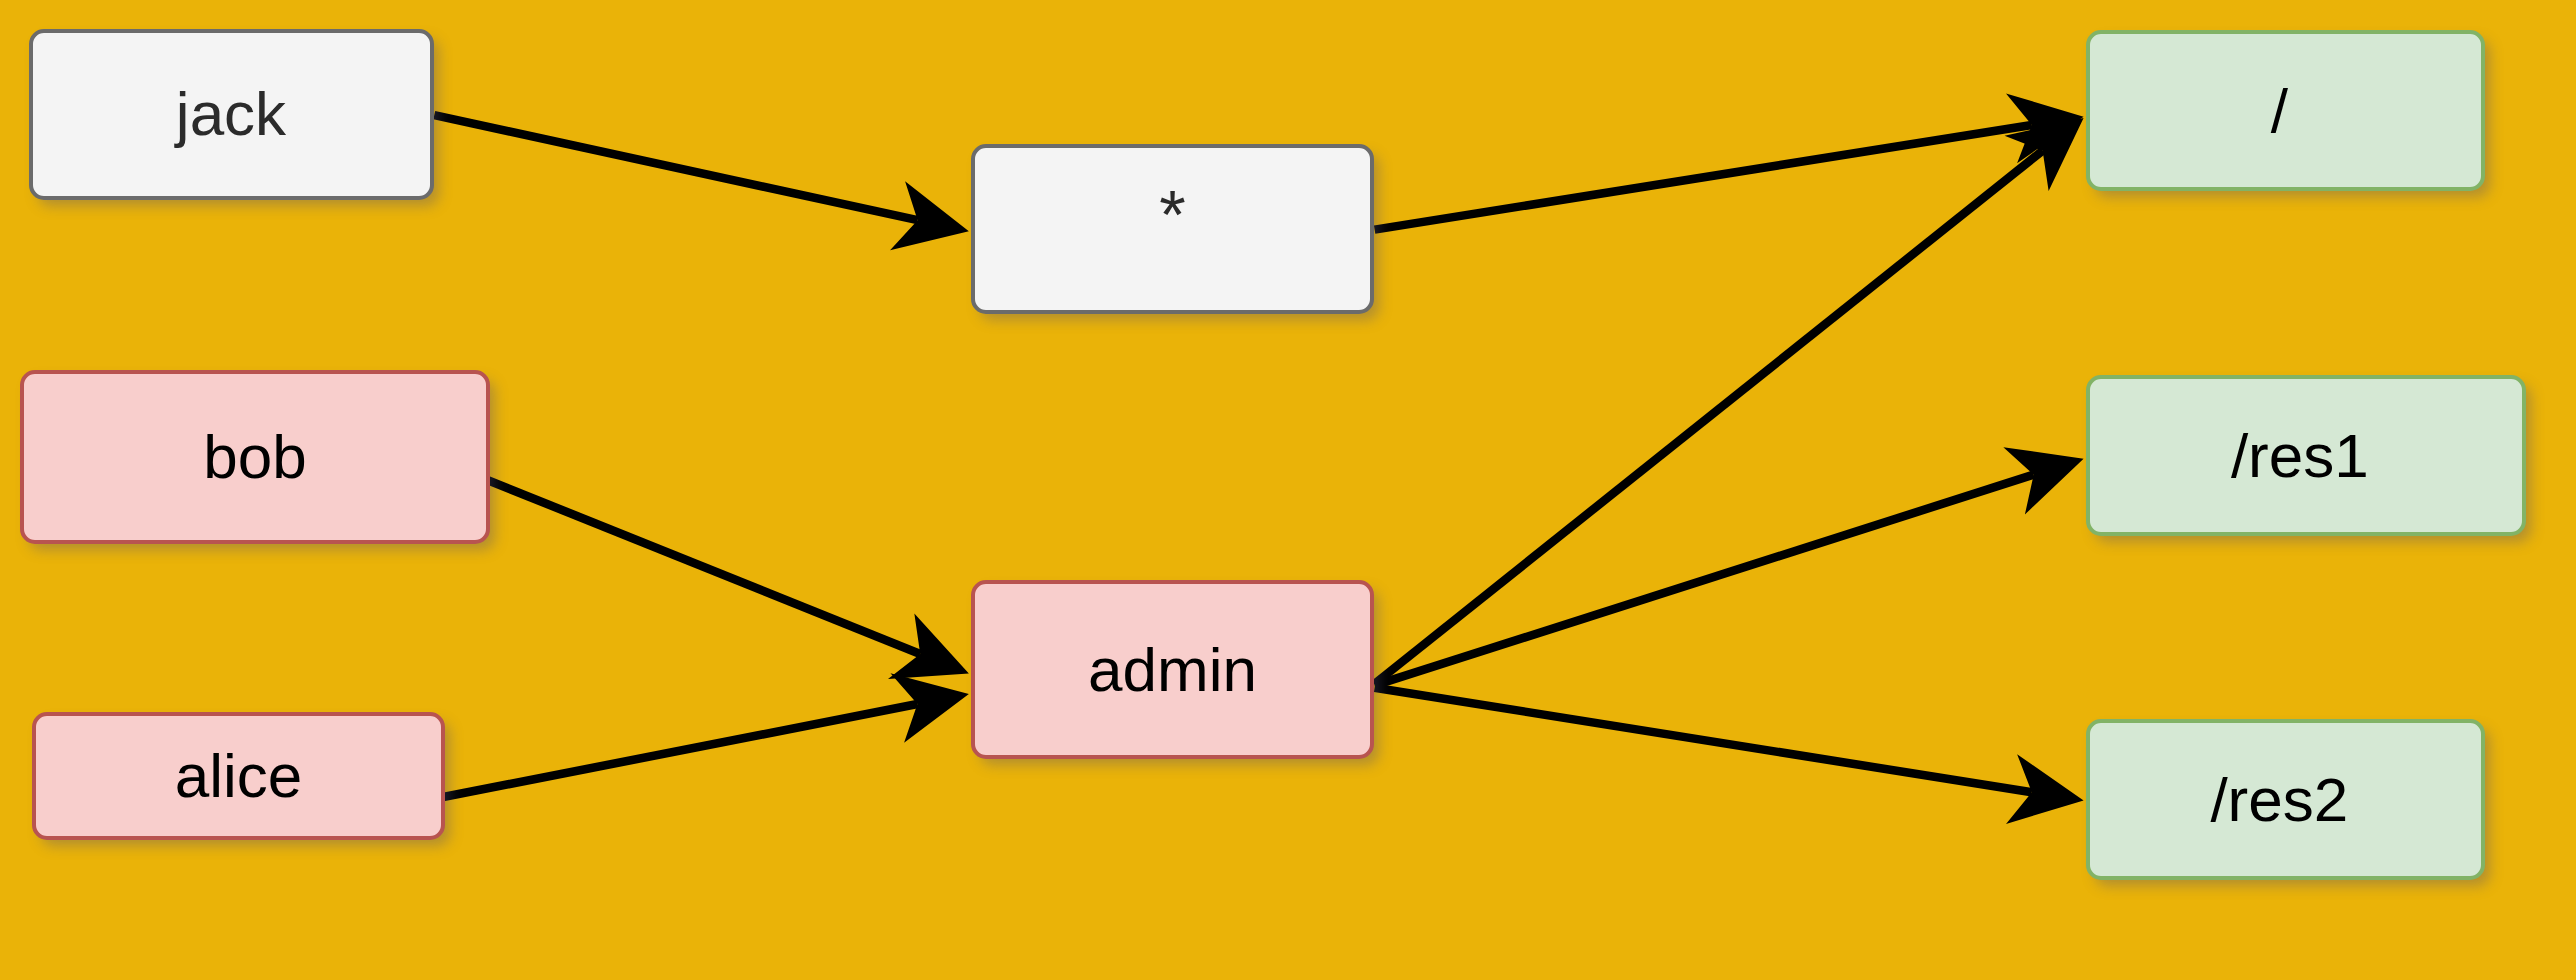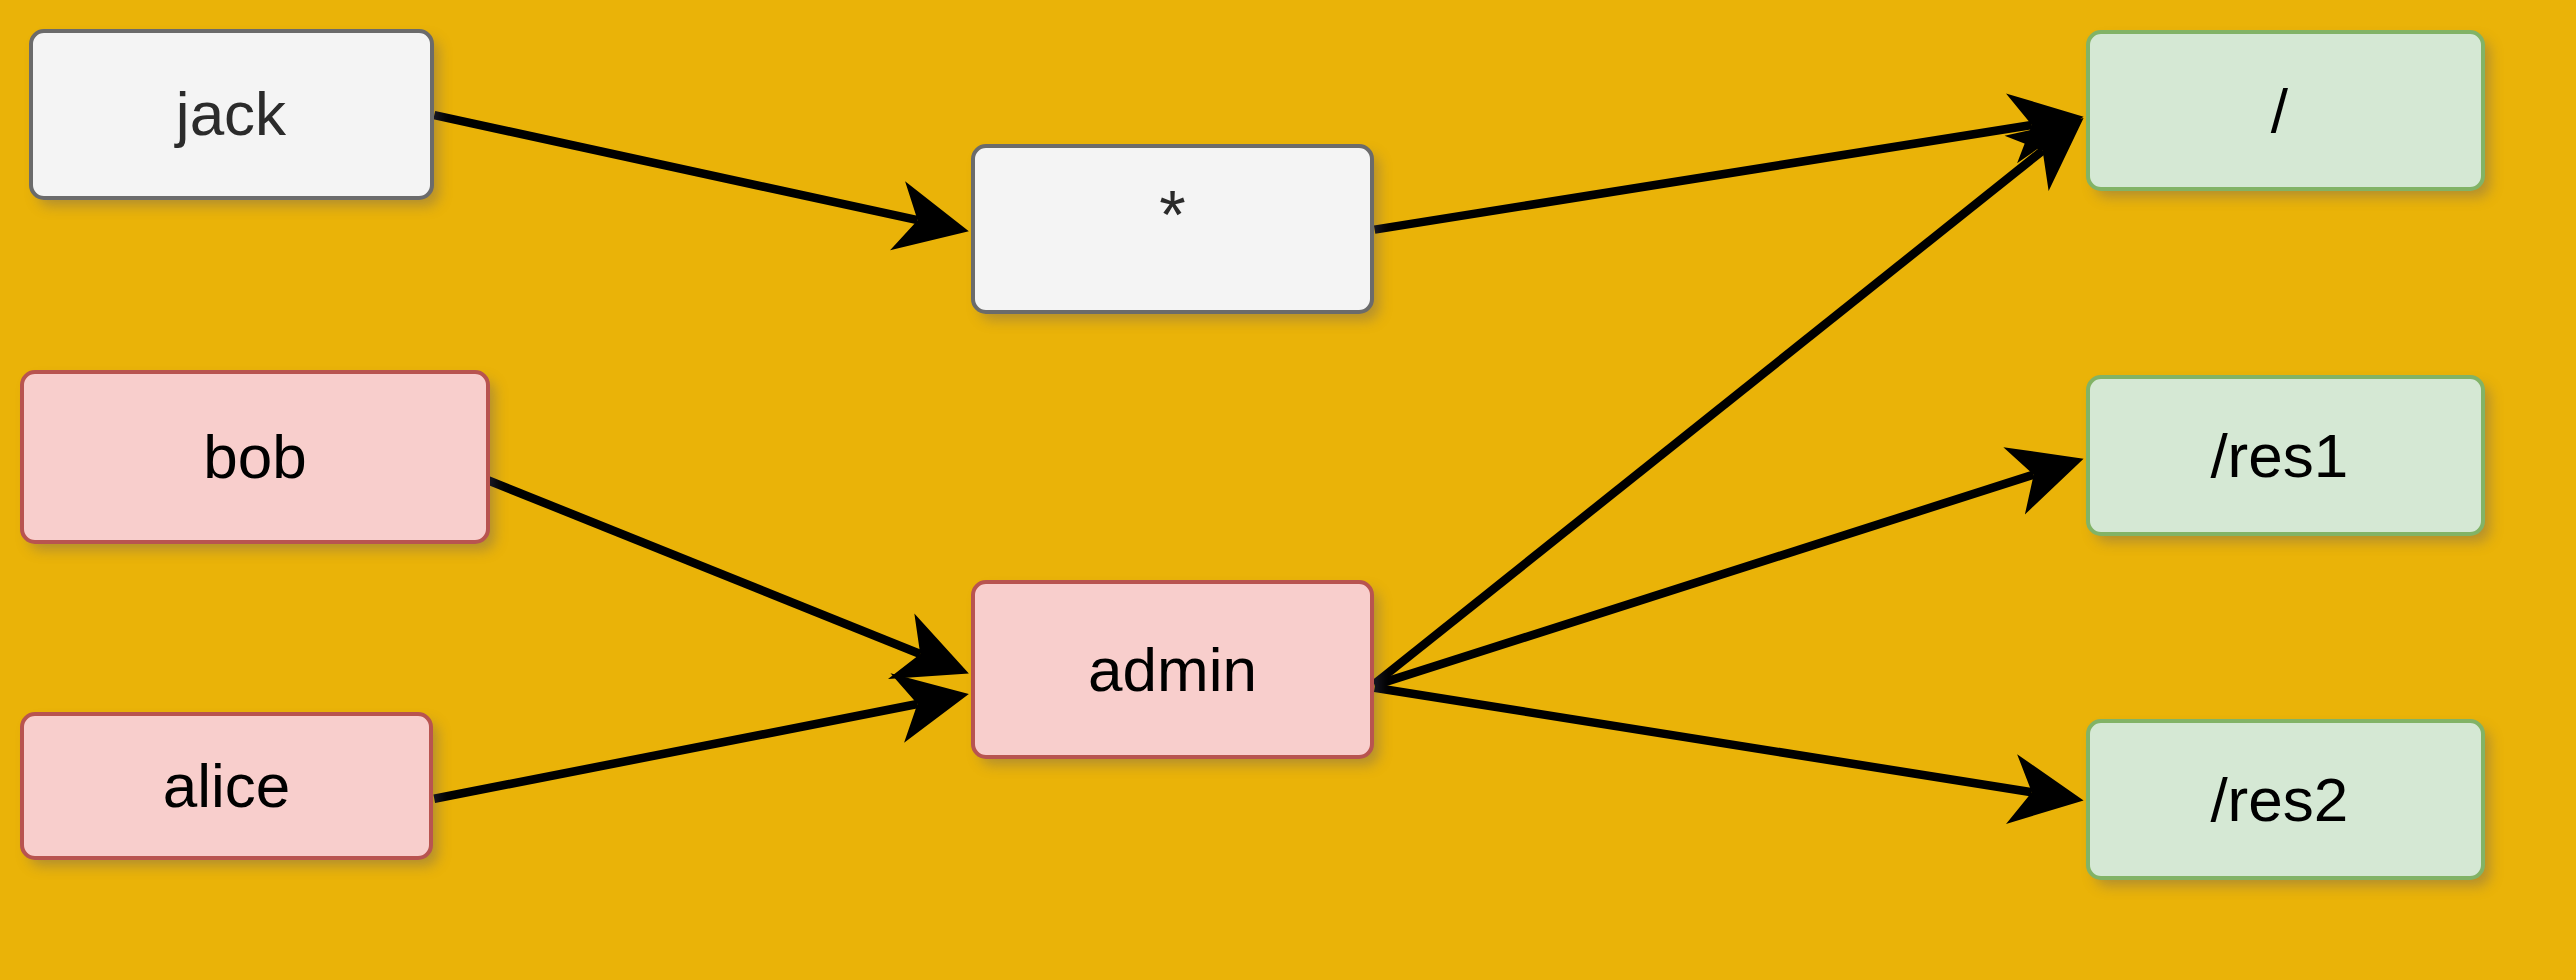--- a/index.html
+++ b/index.html
@@ -69,26 +69,26 @@
     </div>
     <div class="node gray star" style="left: 971px; top: 144px; width: 403px; height: 170px;">
       <span class="label">*</span>
     </div>
     <div class="node red" style="left: 20px; top: 370px; width: 470px; height: 174px;">
       <span class="label">bob</span>
     </div>
     <div class="node red" style="left: 971px; top: 580px; width: 403px; height: 179px;">
       <span class="label">admin</span>
     </div>
-    <div class="node red" style="left: 20px; top: 712px; width: 413px; height: 148px;">
+    <div class="node red" style="left: 32px; top: 712px; width: 413px; height: 128px;">
       <span class="label">alice</span>
     </div>
     <div class="node green" style="left: 2086px; top: 30px; width: 399px; height: 161px;">
       <span class="label">/</span>
     </div>
-    <div class="node green" style="left: 2086px; top: 375px; width: 399px; height: 161px;">
+    <div class="node green" style="left: 2086px; top: 375px; width: 440px; height: 161px;">
       <span class="label">/res1</span>
     </div>
     <div class="node green" style="left: 2086px; top: 719px; width: 399px; height: 161px; text-align: right;">
       <span class="label">/res2</span>
     </div>
   </div>
 
 
 </body></html>

